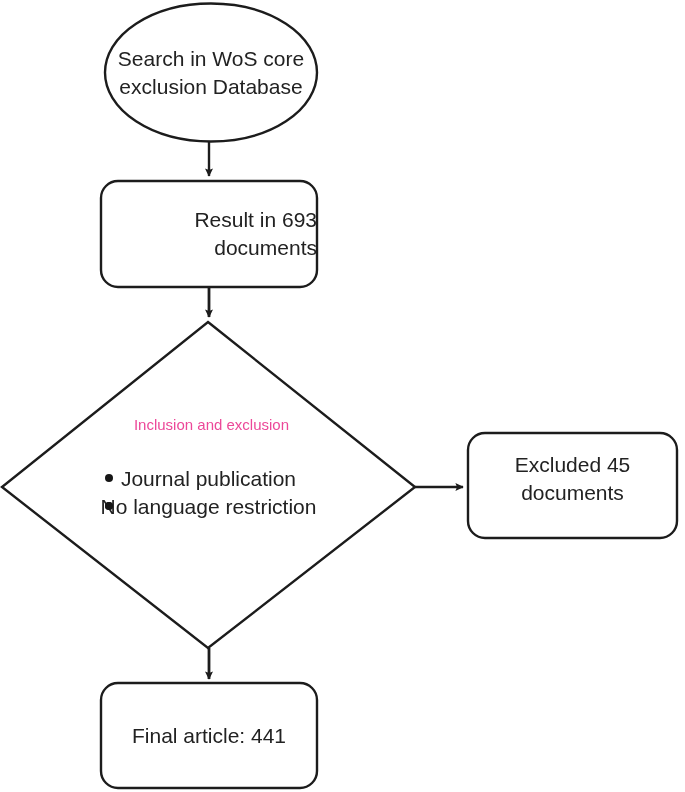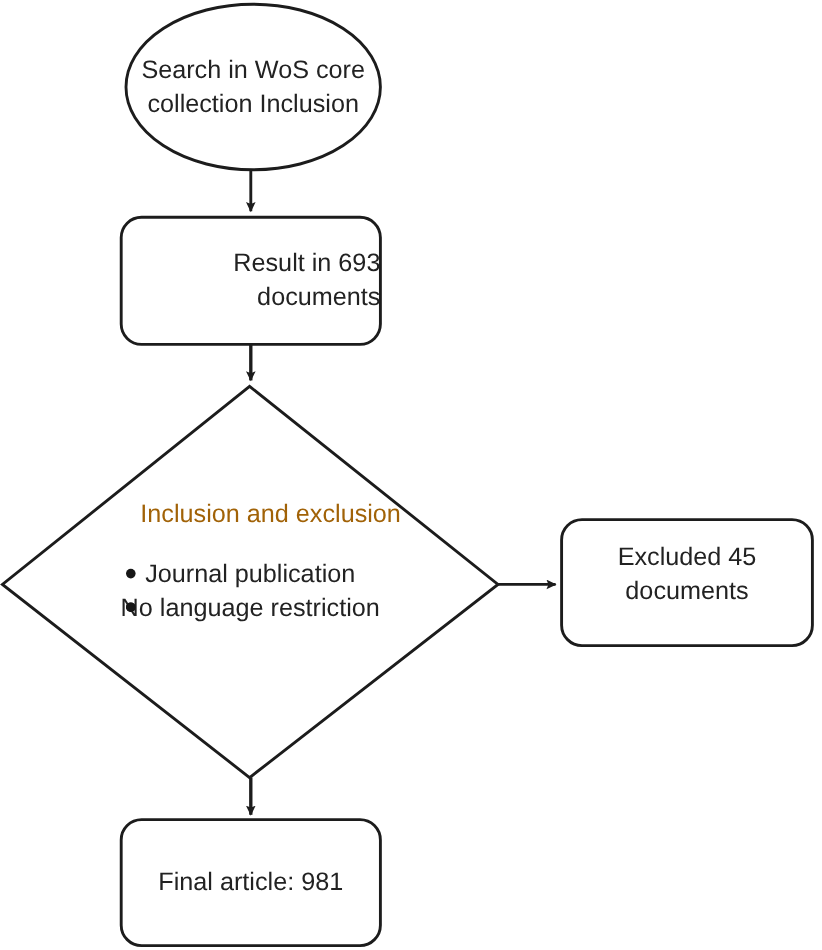--- a/index.html
+++ b/index.html
@@ -60,26 +60,26 @@
   #decision-label {
     left: 2px;
     top: 322px;
     width: 413px;
     height: 326px;
     display: block;
     padding: 0;
   }
   #decision-heading {
     position: absolute;
-    left: 14px;
+    left: 0;
     top: 93px;
     width: 413px;
     text-align: center;
-    font-size: 21px;
-    color: #a16207;
+    font-size: 15px;
+    color: #ec4899;
     padding-left: 6px;
     box-sizing: border-box;
   }
   #criteria-list {
     position: absolute;
     left: 0;
     top: 143px;
     width: 413px;
     margin: 0;
     padding: 0;
@@ -143,21 +143,21 @@
 
     <rect x="468" y="433" width="209" height="105" rx="17" ry="17" fill="#ffffff" stroke="#1c1c1c" stroke-width="2.4"></rect>
 
     <line x1="209" y1="648" x2="209" y2="679" stroke="#1c1c1c" stroke-width="2.8" marker-end="url(#arrowhead)"></line>
 
     <rect x="101" y="683" width="216" height="105" rx="17" ry="17" fill="#ffffff" stroke="#1c1c1c" stroke-width="2.4"></rect>
   </svg>
 
   <div class="node-text" id="start-ellipse-label">
     <span>Search in WoS core</span>
-    <span>collection Inclusion</span>
+    <span>exclusion Database</span>
   </div>
 
   <div class="node-text" id="result-box-label">
     <span>Result in 693</span>
     <span>documents</span>
   </div>
 
   <div class="node-text" id="decision-label">
     <div id="decision-heading">Inclusion and exclusion</div>
     <ul id="criteria-list">
@@ -174,16 +174,16 @@
       </li>
     </ul>
   </div>
 
   <div class="node-text" id="excluded-box-label">
     <span>Excluded 45</span>
     <span>documents</span>
   </div>
 
   <div class="node-text" id="final-box-label">
-    <span>Final article: 981</span>
+    <span>Final article: 441</span>
   </div>
 
 </div>
 
 </body></html>

